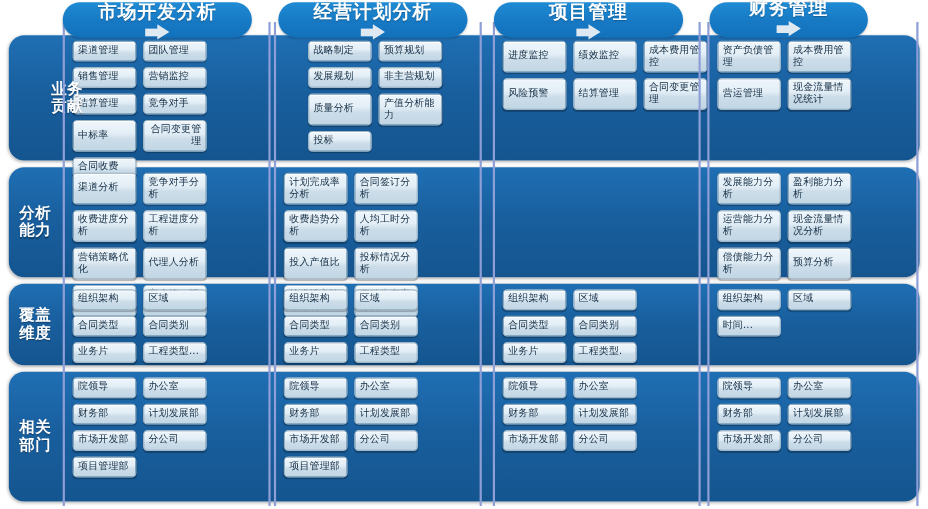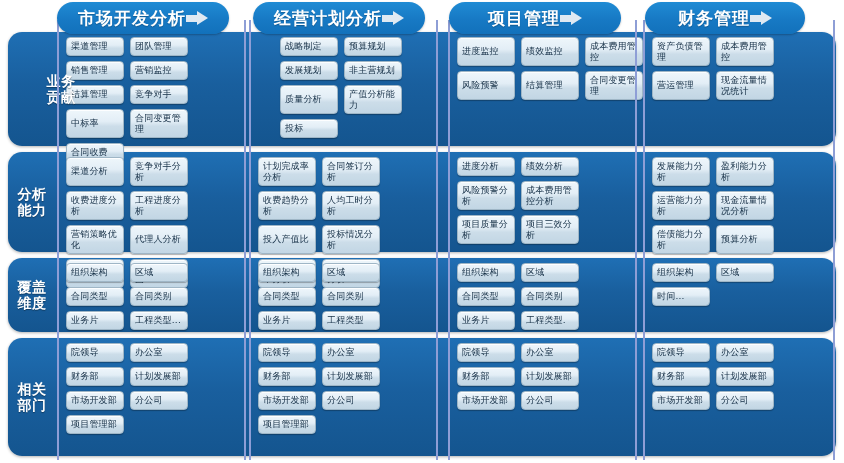--- a/index.html
+++ b/index.html
@@ -14,20 +14,21 @@
 
   
   .col-header{
     position:absolute;
     top:2px;height:32px;
     border-radius:16px;
     background:linear-gradient(180deg,#1f8bd4 0%,#1779c4 55%,#1271bb 100%);
     display:flex;align-items:center;justify-content:center;
     box-shadow:0 1px 2px rgba(0,0,0,.25);
     z-index:6;
+    flex-direction:column;
   }
   .col-header .ch-title{
     color:#ffffff;
     font-size:17px;
     font-weight:bold;
     letter-spacing:1px;
     white-space:nowrap;
     text-shadow:0 1px 1px rgba(0,0,0,.25);
   }
   .arrow-icon{
@@ -133,37 +134,37 @@
     <div class="col-rail" style="left: 436px; height: 440px;"></div>
     <div class="col-header" style="left: 449px; width: 172px;">
       <div class="ch-title">项目管理</div>
       <div class="arrow-icon">
         <div class="shaft"></div>
         <div class="head"></div>
       </div>
     </div>
     <div class="col-rail" style="left: 448px; height: 440px;"></div>
     <div class="col-rail" style="left: 635px; height: 440px;"></div>
-    <div class="col-header" style="left: 645px; width: 160px;">
+    <div class="col-header" style="left: 645px; width: 144px; justify-content: flex-end;">
       <div class="ch-title">财务管理</div>
       <div class="arrow-icon">
         <div class="shaft"></div>
         <div class="head"></div>
       </div>
     </div>
     <div class="col-rail" style="left: 643px; height: 440px;"></div>
     <div class="col-rail" style="left: 833px; height: 440px;"></div>
     <div class="row-band" style="top: 32px; height: 114px;"></div>
     <div class="row-label" style="top: 32px; left: 8px; height: 114px; padding-left: 29px;">
       <div>
         <span>业务</span>
         <span>贡献</span>
       </div>
     </div>
-    <div class="cell" style="left: 60px; top: 32px; width: 183px; height: 114px;">
+    <div class="cell" style="left: 60px; top: 32px; width: 183px; height: 114px; text-align: right;">
       <div class="tile w1">渠道管理</div>
       <div class="tile w1">团队管理</div>
       <div class="tile w1">销售管理</div>
       <div class="tile w1">营销监控</div>
       <div class="tile w1">结算管理</div>
       <div class="tile w1">竞争对手</div>
       <div class="tile w1">中标率</div>
       <div class="tile w1">合同变更管理</div>
       <div class="tile w1">合同收费</div>
     </div>
@@ -210,28 +211,20 @@
     <div class="cell" style="left: 252px; top: 152px; width: 183px; height: 100px;">
       <div class="tile w1">计划完成率分析</div>
       <div class="tile w1">合同签订分析</div>
       <div class="tile w1">收费趋势分析</div>
       <div class="tile w1">人均工时分析</div>
       <div class="tile w1">投入产值比</div>
       <div class="tile w1">投标情况分析</div>
       <div class="tile w1">技术投入比率分析</div>
       <div class="tile w1">劳动生产率分析</div>
     </div>
-    <div class="cell" style="left: 451px; top: 152px; width: 183px; height: 100px;">
-      <div class="tile w1">进度分析</div>
-      <div class="tile w1">绩效分析</div>
-      <div class="tile w1">风险预警分析</div>
-      <div class="tile w1">成本费用管控分析</div>
-      <div class="tile w1">项目质量分析</div>
-      <div class="tile w1">项目三效分析</div>
-    </div>
     <div class="cell" style="left: 646px; top: 152px; width: 186px; height: 100px;">
       <div class="tile w1">发展能力分析</div>
       <div class="tile w1">盈利能力分析</div>
       <div class="tile w1">运营能力分析</div>
       <div class="tile w1">现金流量情况分析</div>
       <div class="tile w1">偿债能力分析</div>
       <div class="tile w1">预算分析</div>
     </div>
     <div class="row-band" style="top: 258px; height: 74px;"></div>
     <div class="row-label" style="top: 258px; left: 8px; height: 74px;">

